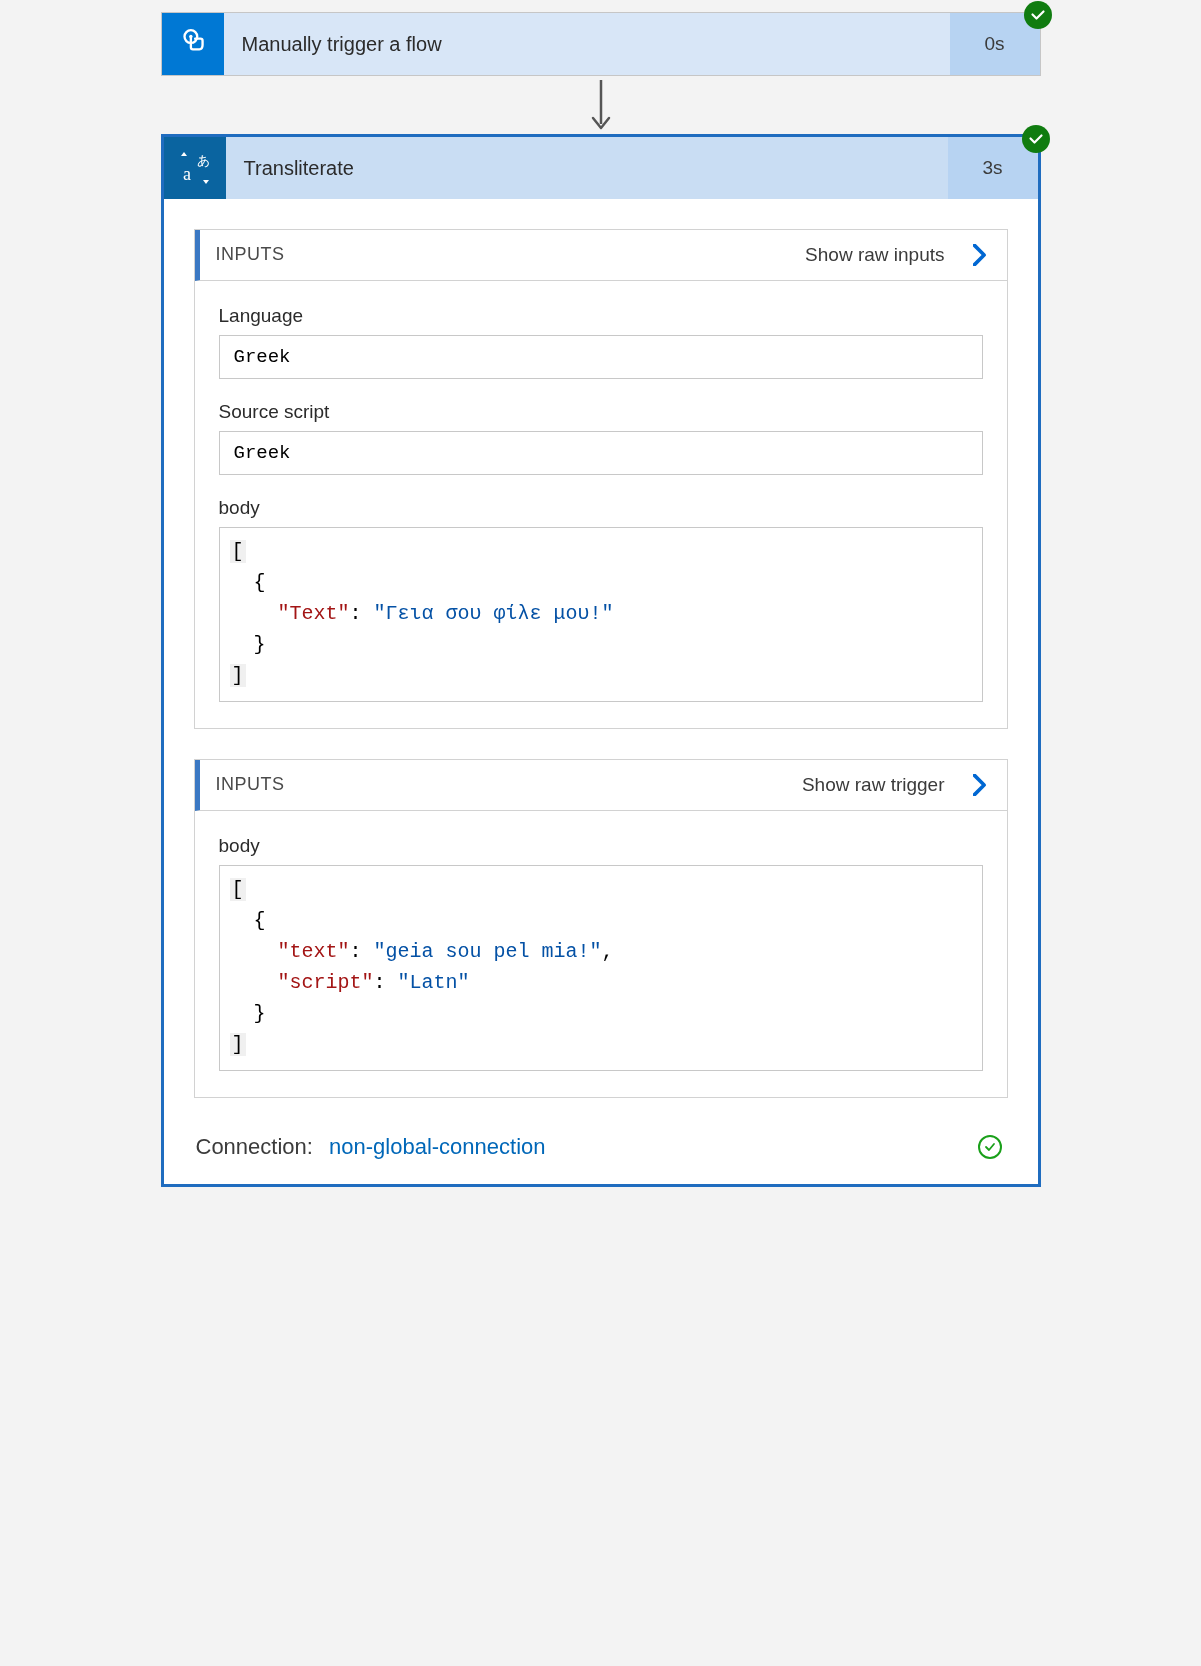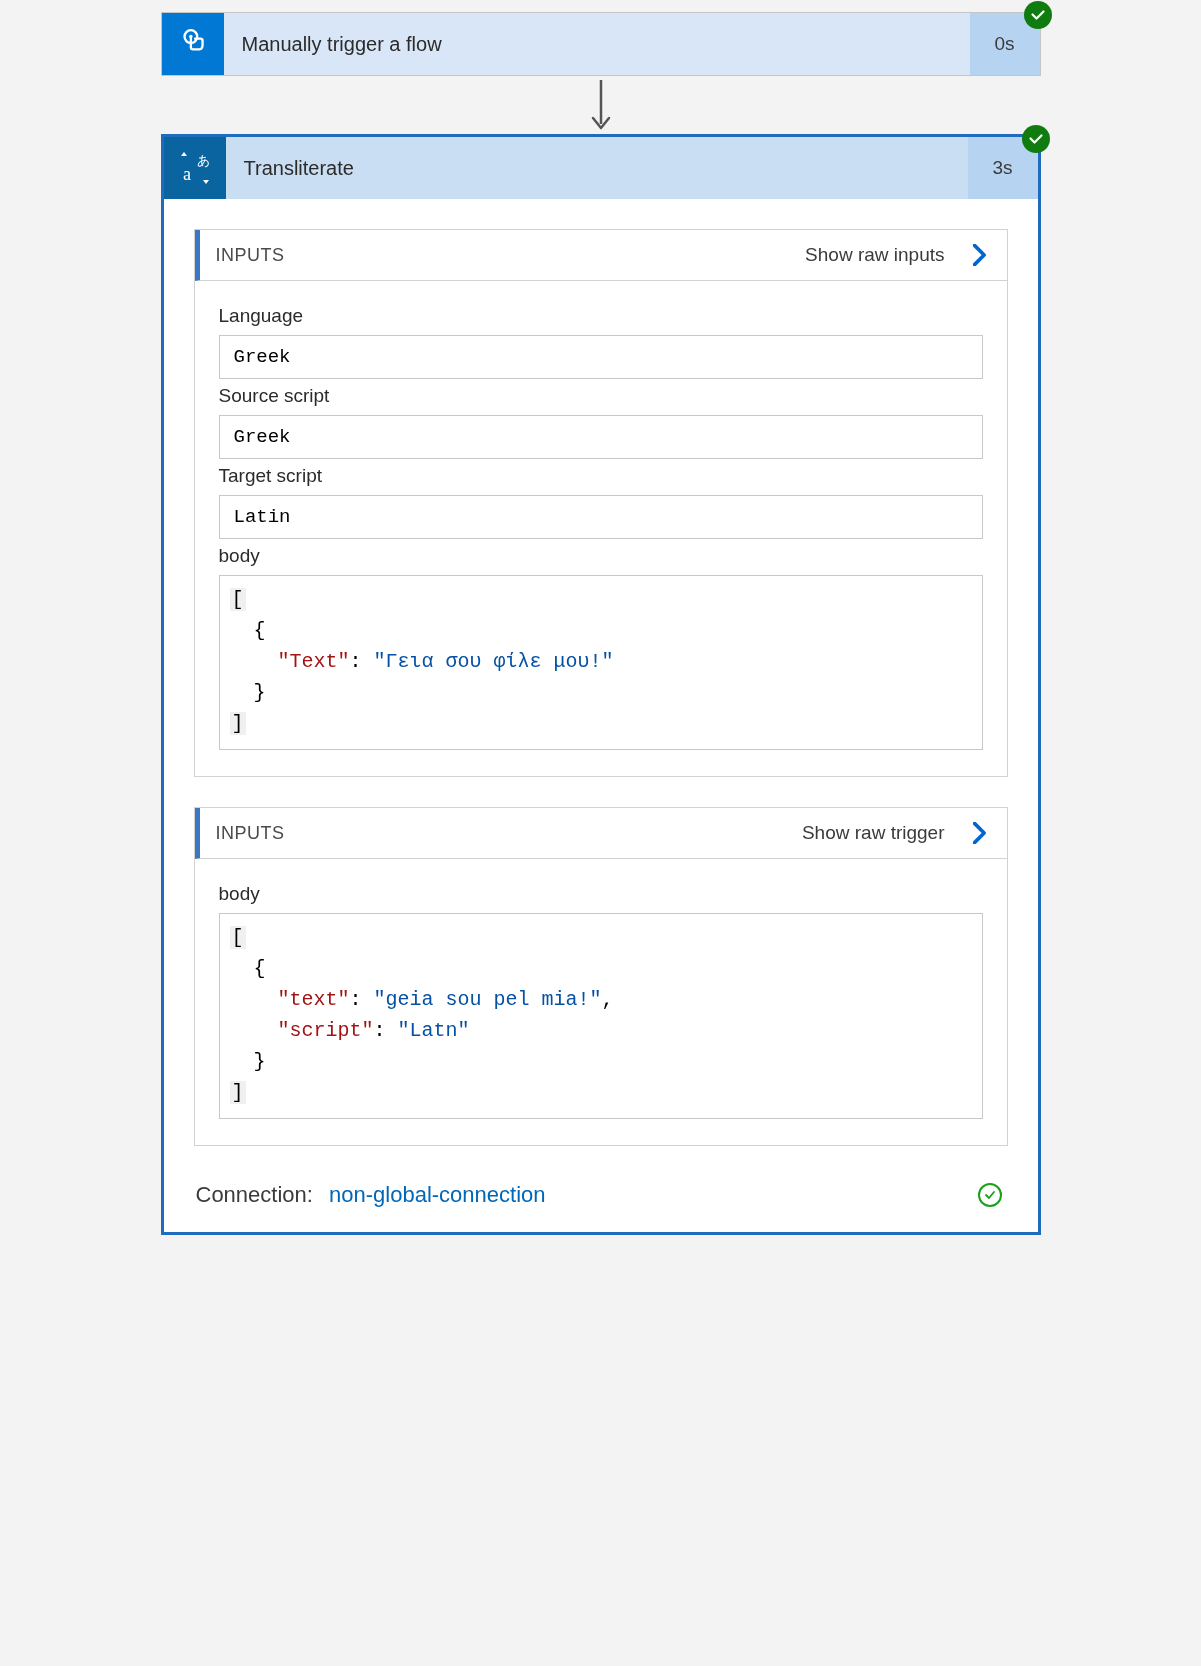--- a/index.html
+++ b/index.html
@@ -35,21 +35,21 @@
   }
   .trigger-icon-bg { background: #0078d4; }
   .translit-icon-bg { background: #0a64a0; }
   .card-title {
     flex: 1;
     padding-left: 18px;
     font-size: 20px;
     color: #2b2b2b;
   }
   .card-duration {
-    width: 70px;
+    width: 90px;
     text-align: center;
     font-size: 19px;
     color: #3b3b3b;
     align-self: stretch;
     display:flex; align-items:center; justify-content:center;
     background: #b7d3f2;
   }
   .status-badge {
     position: absolute;
     top: -12px;
@@ -81,21 +81,20 @@
     background: #fff;
     padding: 30px 30px 22px 30px;
   }
 
   .section {
     border: 1px solid #d2d2d2;
     margin-bottom: 30px;
   }
   .section-header {
     display:flex;
-    align-items:center;
     justify-content: space-between;
     padding: 14px 20px 14px 16px;
     border-bottom: 1px solid #d2d2d2;
     border-left: 5px solid #3a78c3;
   }
   .section-title {
     font-size: 18px;
     letter-spacing: 0.5px;
     color: #4a4a4a;
   }
@@ -104,21 +103,21 @@
     align-items:center;
     gap: 28px;
     font-size: 19px;
     color: #3b3b3b;
     cursor: pointer;
   }
   .section-link svg { width: 14px; height: 22px; }
 
   .section-content { padding: 24px 24px 26px 24px; }
 
-  .field { margin-bottom: 6px; }
+  .field { margin-bottom: 22px; }
   .field:last-child { margin-bottom: 0; }
   .field-label {
     font-size: 19px;
     color: #2b2b2b;
     margin-bottom: 8px;
   }
   .field-box {
     border: 1px solid #c8c8c8;
     padding: 10px 14px;
     font-size: 19px;
@@ -225,24 +224,20 @@
           <div class="field">
             <div class="field-label">Language</div>
             <div class="field-box">Greek</div>
           </div>
 
           <div class="field">
             <div class="field-label">Source script</div>
             <div class="field-box">Greek</div>
           </div>
 
-          <div class="field">
-            <div class="field-label">Target script</div>
-            <div class="field-box">Latin</div>
-          </div>
 
           <div class="field">
             <div class="field-label">body</div>
             <div class="json-box"><span class="b">[</span>
   <span class="p">{</span>
     <span class="k">"Text"</span><span class="p">:</span> <span class="s">"Γεια σου φίλε μου!"</span>
   <span class="p">}</span>
 <span class="b">]</span></div>
           </div>
 

